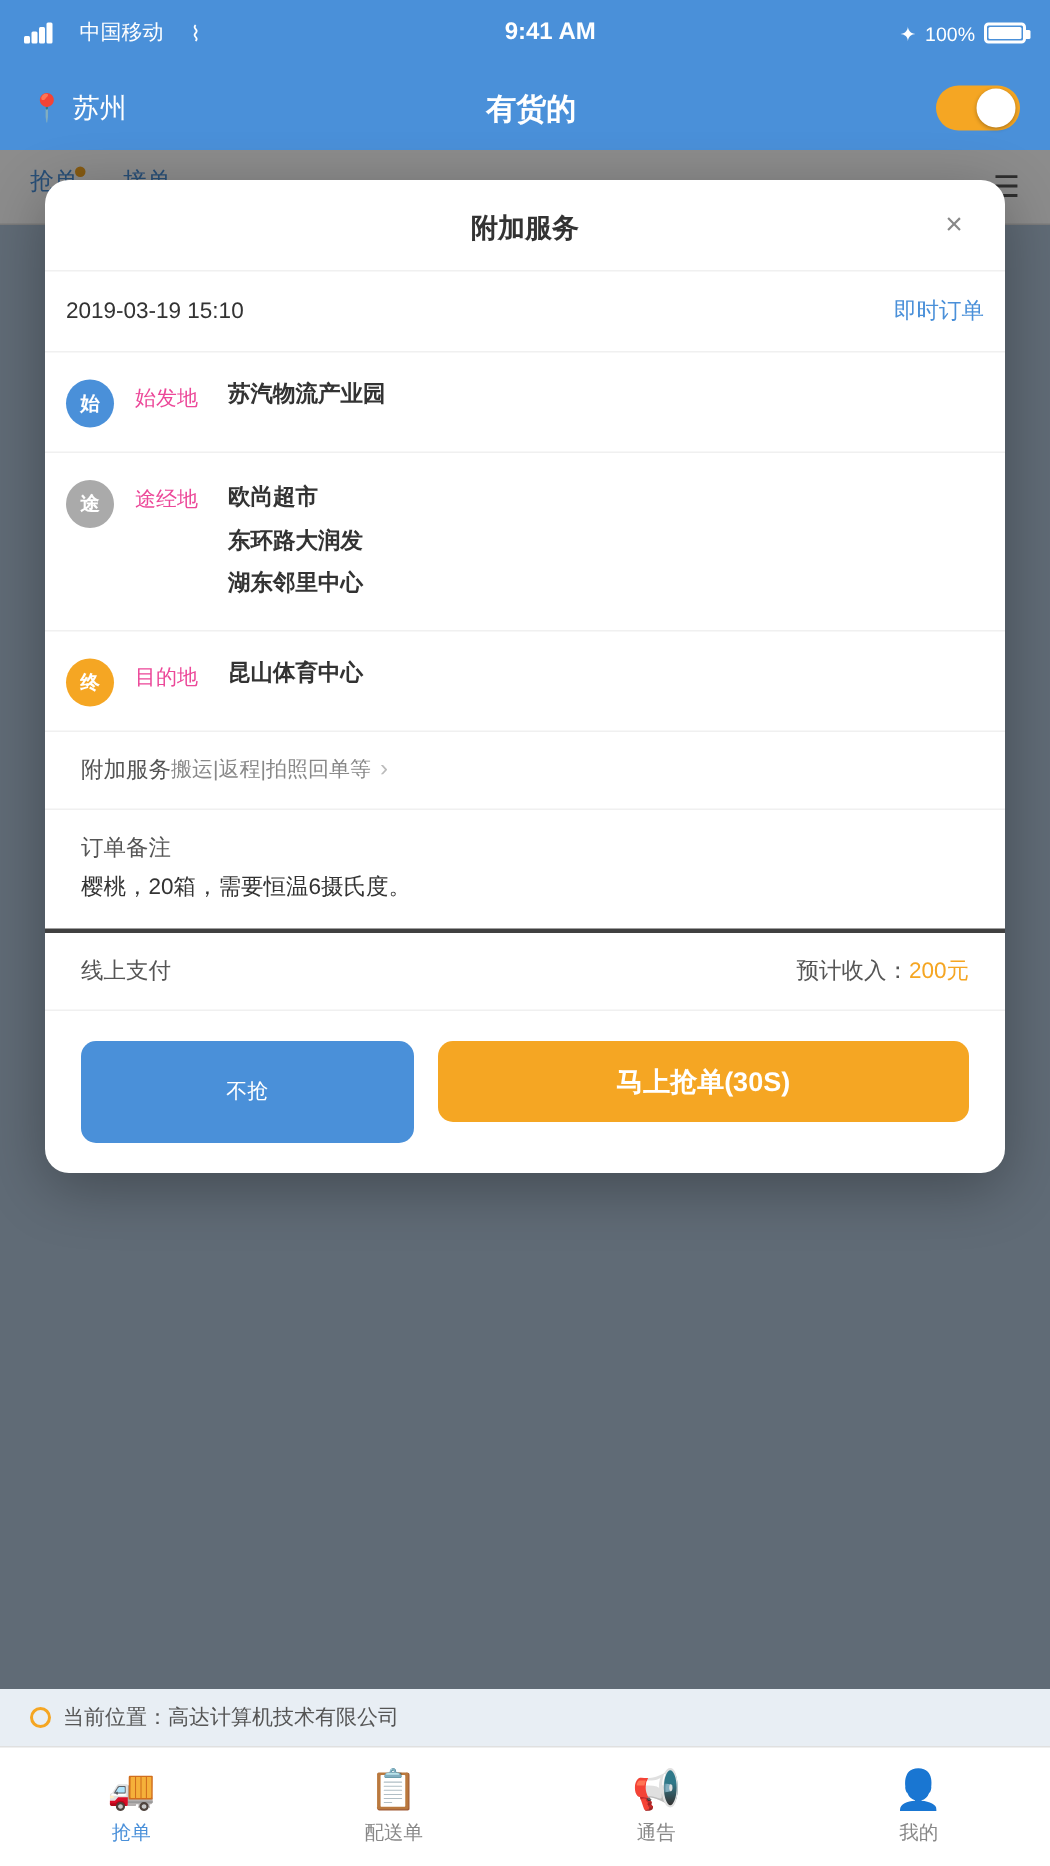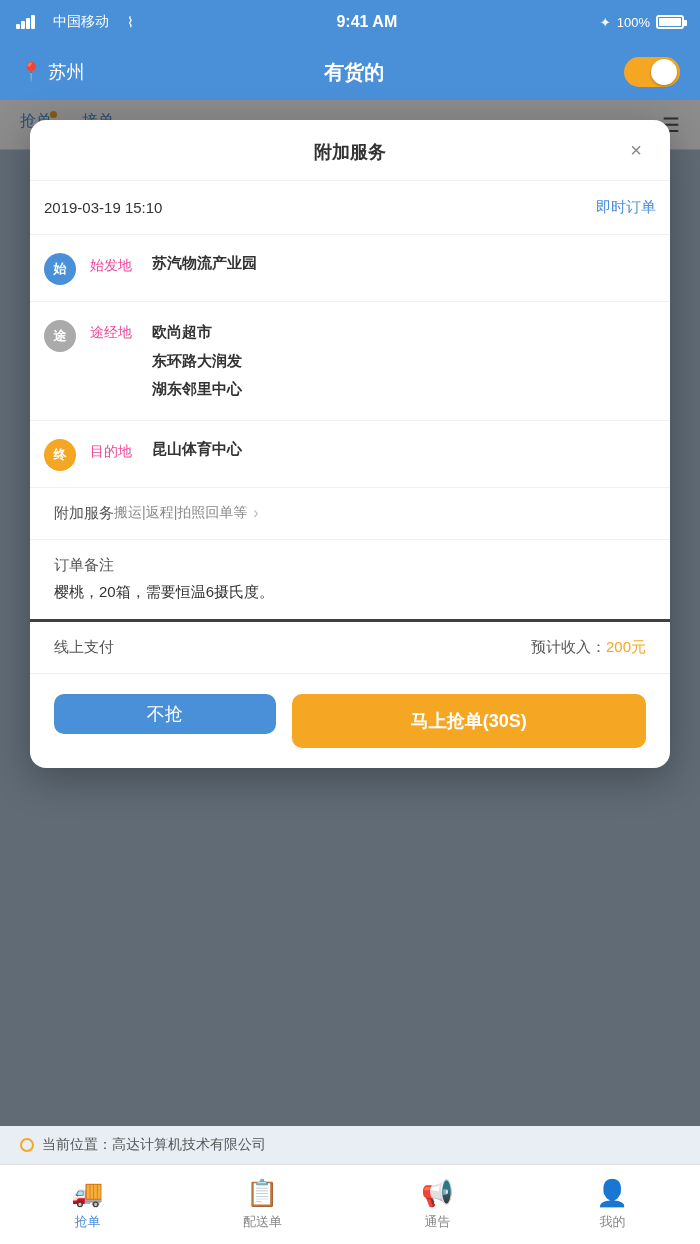--- a/index.html
+++ b/index.html
@@ -185,22 +185,22 @@
     }
     .payment-label { font-size: 15px; color: #555; }
     .payment-info { font-size: 15px; color: #555; }
     .payment-amount { color: #f5a623; font-weight: 500; }
 
     
     .action-row {
       display: flex; gap: 16px; padding: 20px 24px;
     }
     .btn-decline {
-      flex: 1; height: 40px; background: #4a90d9; border: none; border-radius: 10px;
-      color: white; font-size: 18px; font-weight: 500; cursor: pointer;
+      flex: 1; height: 68px; background: #4a90d9; border: none; border-radius: 10px;
+      color: white; font-size: 14px; font-weight: 500; cursor: pointer;
     }
     .btn-grab {
       flex: 1.6; height: 54px; background: #f5a623; border: none; border-radius: 10px;
       color: white; font-size: 18px; font-weight: 600; cursor: pointer;
     }
 
     
     .bottom-area {
       position: absolute;
       bottom: 0; left: 0; right: 0;

